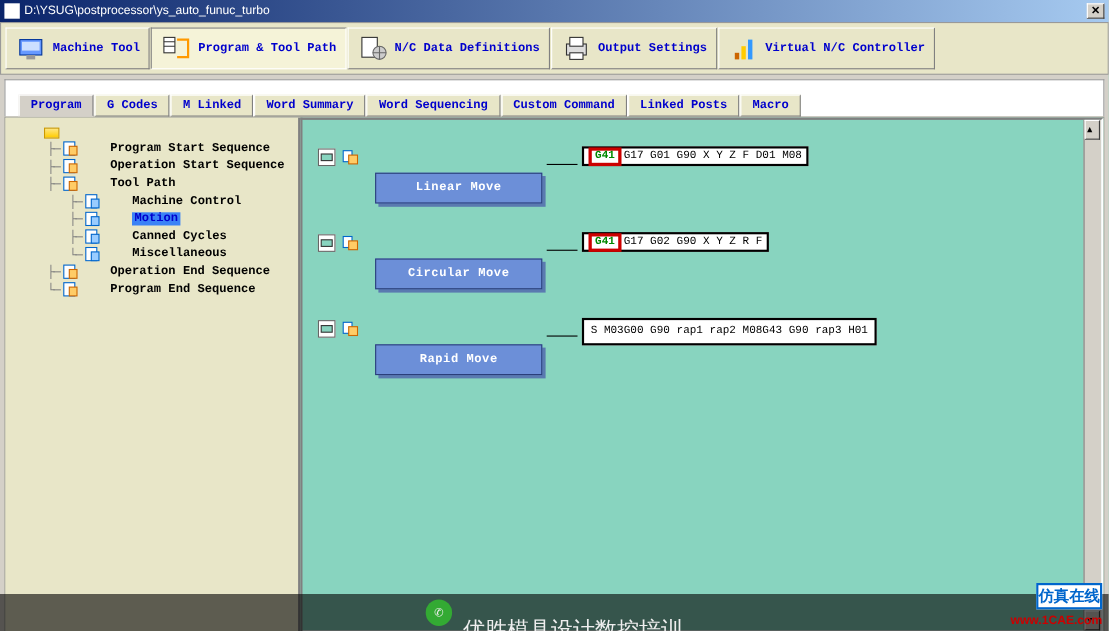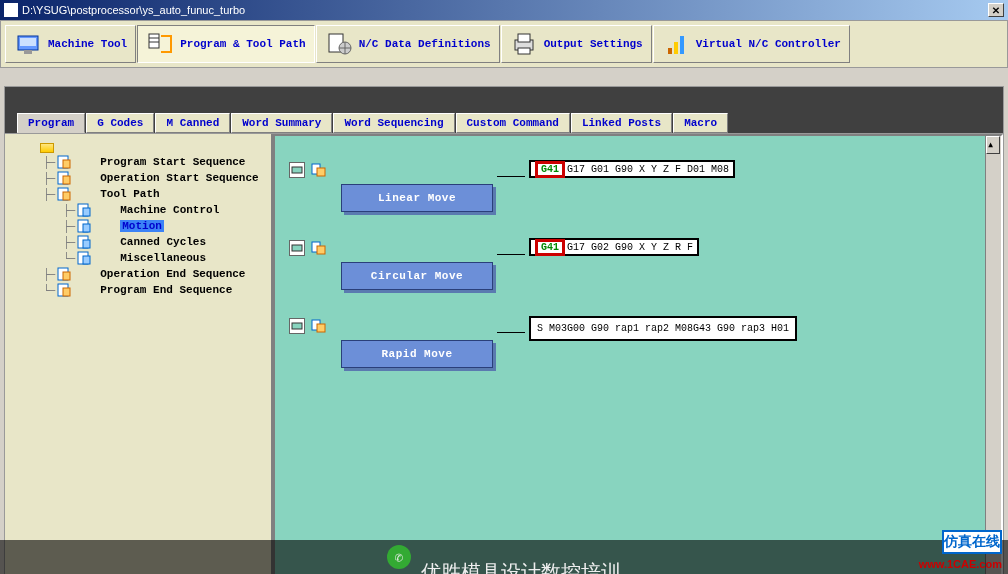--- a/index.html
+++ b/index.html
@@ -8,21 +8,21 @@
     .titlebar { background: linear-gradient(to right, #0a246a, #a6caf0); height: 20px; display: flex; align-items: center; padding: 0 4px; color: #fff; font-family: "MS Sans Serif", sans-serif; }
     .titlebar-icon { width: 14px; height: 14px; background: #fff; margin-right: 4px; }
     .titlebar-text { flex: 1; font-size: 11px; }
     .titlebar-close { width: 16px; height: 14px; background: #d4d0c8; border: 1px solid; border-color: #fff #404040 #404040 #fff; display: flex; align-items: center; justify-content: center; font-family: sans-serif; font-size: 10px; font-weight: bold; color: #000; }
     
     .toolbar { background: #e8e6c8; height: 48px; border: 1px solid #999; display: flex; align-items: center; padding: 4px; gap: 1px; }
     .toolbar-btn { display: flex; align-items: center; height: 38px; padding: 0 8px; border: 1px solid; border-color: #fff #808080 #808080 #fff; background: #e8e6c8; color: #0000cc; font-weight: bold; font-size: 11px; cursor: pointer; }
     .toolbar-btn.active { border-color: #808080 #fff #fff #808080; background: #f5f3d8; }
     .toolbar-icon { width: 28px; height: 28px; margin-right: 6px; display: flex; align-items: center; justify-content: center; }
     
-    .tabs-row { display: flex; padding: 26px 0 0 12px; gap: 0; background: #404040; margin: 18px 4px 0 4px; border: 1px solid #999; border-bottom: none; }
+    .tabs-row { display: flex; padding: 13px 0 0 12px; gap: 0; background: #ffffff; margin: 4px 4px 0 4px; border: 1px solid #999; border-bottom: none; }
     .tab { padding: 3px 10px; border: 1px solid; border-color: #fff #808080 #808080 #fff; background: #e8e6c8; color: #0000cc; font-weight: bold; font-size: 11px; cursor: pointer; margin-right: 1px; position: relative; }
     .tab.active { background: #d4d0c8; border-bottom: 1px solid #d4d0c8; z-index: 2; }
     
     .workspace { display: flex; height: 470px; margin: 0 4px; border: 1px solid #999; background: #e8e6c8; }
     
     .tree-panel { width: 268px; background: #e8e6c8; border-right: 2px solid; border-color: #808080; padding: 8px 4px; }
     .tree { font-size: 11px; }
     .tree-node { display: flex; align-items: center; padding: 1px 0; white-space: nowrap; }
     .tree-indent { display: inline-block; }
     .tree-connector { color: #808080; font-family: monospace; letter-spacing: -1px; }
@@ -115,21 +115,21 @@
           <rect x="18" y="6" width="4" height="18" fill="#3399ff"></rect>
         </svg>
     </span>
     <span>Virtual N/C Controller</span>
   </div>
 </div>
 
 <div class="tabs-row">
   <div class="tab active">Program</div>
   <div class="tab">G Codes</div>
-  <div class="tab">M Canned</div>
+  <div class="tab">M Linked</div>
   <div class="tab">Word Summary</div>
   <div class="tab">Word Sequencing</div>
   <div class="tab">Custom Command</div>
   <div class="tab">Linked Posts</div>
   <div class="tab">Macro</div>
 </div>
 
 <div class="workspace">
 
   <div class="tree-panel">

